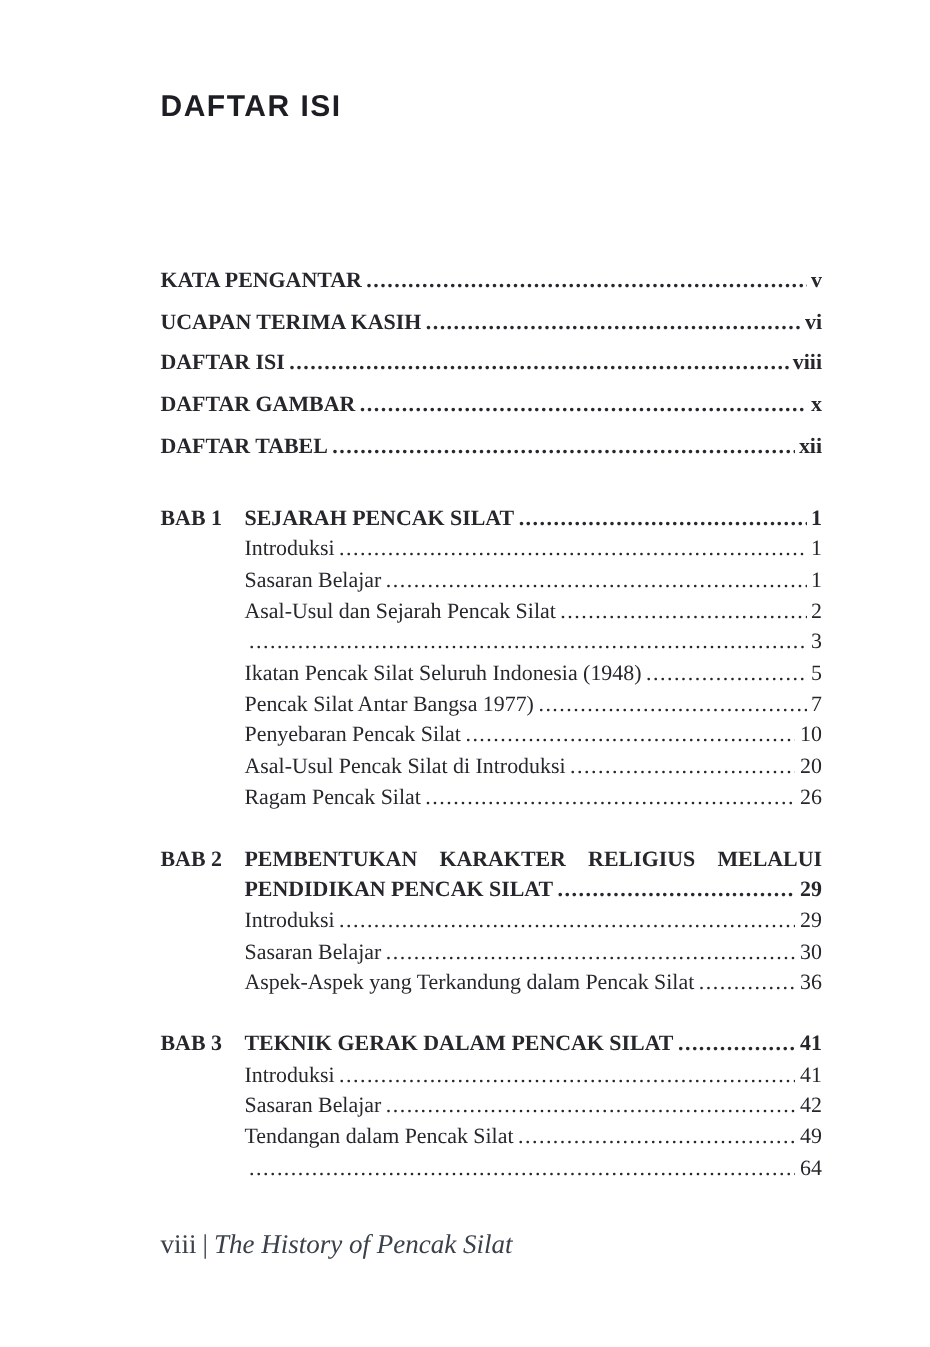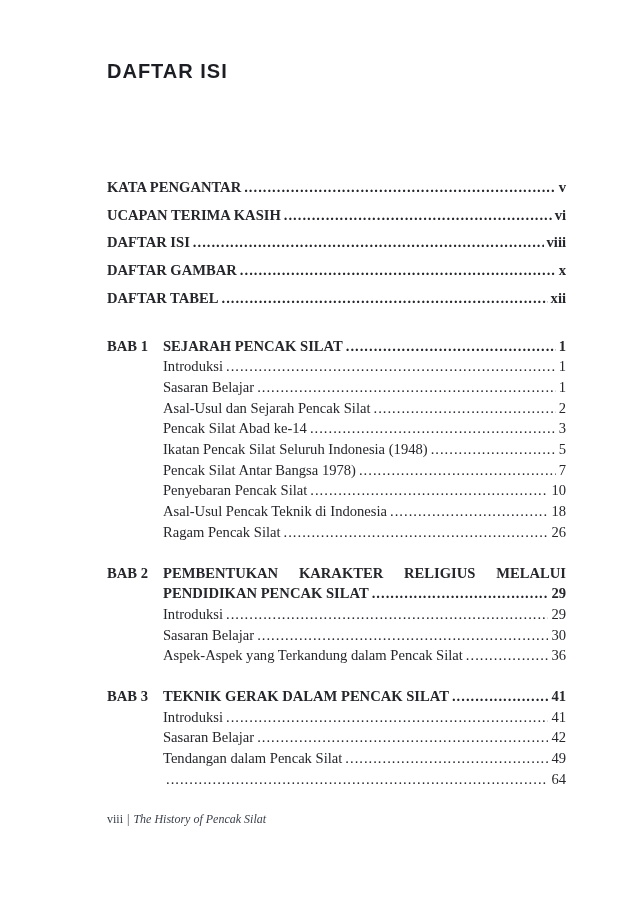--- a/index.html
+++ b/index.html
@@ -6,21 +6,21 @@
     margin: 0;
     padding: 0;
     background: #ffffff;
   }
   .page {
     position: relative;
     width: 620px;
     height: 898px;
     background: #ffffff;
     box-sizing: border-box;
-    padding: 59px 54px 0 107px;
+    padding: 59px 72px 0 107px;
     font-family: "Liberation Serif", serif;
     color: #26272c;
     overflow: hidden;
   }
   .doc-title {
     font-family: "Liberation Sans", sans-serif;
     font-size: 20px;
     font-weight: 700;
     letter-spacing: 1px;
     color: #1d1e23;
@@ -68,22 +68,22 @@
     overflow: hidden;
     white-space: nowrap;
     letter-spacing: 1px;
     margin-left: 3px;
   }
   .pg {
     margin-left: 3px;
     flex: 0 0 auto;
   }
   .footer {
-    margin-top: 20px;
-    font-size: 12px;
+    margin-top: 30px;
+    font-size: 18px;
     color: #3b414b;
     line-height: 18px;
   }
   .footer .sep { margin: 0 4px; }
   .footer .book { font-style: italic; }
 </style>
 </head>
 <body>
 
 <div class="page">
@@ -153,55 +153,54 @@
         <div class="line">
           <span class="indent"></span>
           <span class="t">Asal-Usul dan Sejarah Pencak Silat</span>
           <span class="dots">....................................................................................................................................................................................................................................................................</span>
           <span class="pg">2</span>
         </div>
       </div>
       <div class="entry sub">
         <div class="line">
           <span class="indent"></span>
-          <span class="t">Pencak Silat Abad ke-14</span>
           <span class="dots">....................................................................................................................................................................................................................................................................</span>
           <span class="pg">3</span>
         </div>
       </div>
       <div class="entry sub">
         <div class="line">
           <span class="indent"></span>
           <span class="t">Ikatan Pencak Silat Seluruh Indonesia (1948)</span>
           <span class="dots">....................................................................................................................................................................................................................................................................</span>
           <span class="pg">5</span>
         </div>
       </div>
       <div class="entry sub">
         <div class="line">
           <span class="indent"></span>
-          <span class="t">Pencak Silat Antar Bangsa 1978)</span>
+          <span class="t">Pencak Silat Antar Bangsa 1977)</span>
           <span class="dots">....................................................................................................................................................................................................................................................................</span>
           <span class="pg">7</span>
         </div>
       </div>
       <div class="entry sub">
         <div class="line">
           <span class="indent"></span>
           <span class="t">Penyebaran Pencak Silat</span>
           <span class="dots">....................................................................................................................................................................................................................................................................</span>
           <span class="pg">10</span>
         </div>
       </div>
       <div class="entry sub">
         <div class="line">
           <span class="indent"></span>
-          <span class="t">Asal-Usul Pencak Teknik di Indonesia</span>
-          <span class="dots">....................................................................................................................................................................................................................................................................</span>
-          <span class="pg">18</span>
+          <span class="t">Asal-Usul Pencak Silat di Introduksi</span>
+          <span class="dots">....................................................................................................................................................................................................................................................................</span>
+          <span class="pg">20</span>
         </div>
       </div>
       <div class="entry sub">
         <div class="line">
           <span class="indent"></span>
           <span class="t">Ragam Pencak Silat</span>
           <span class="dots">....................................................................................................................................................................................................................................................................</span>
           <span class="pg">26</span>
         </div>
       </div>

